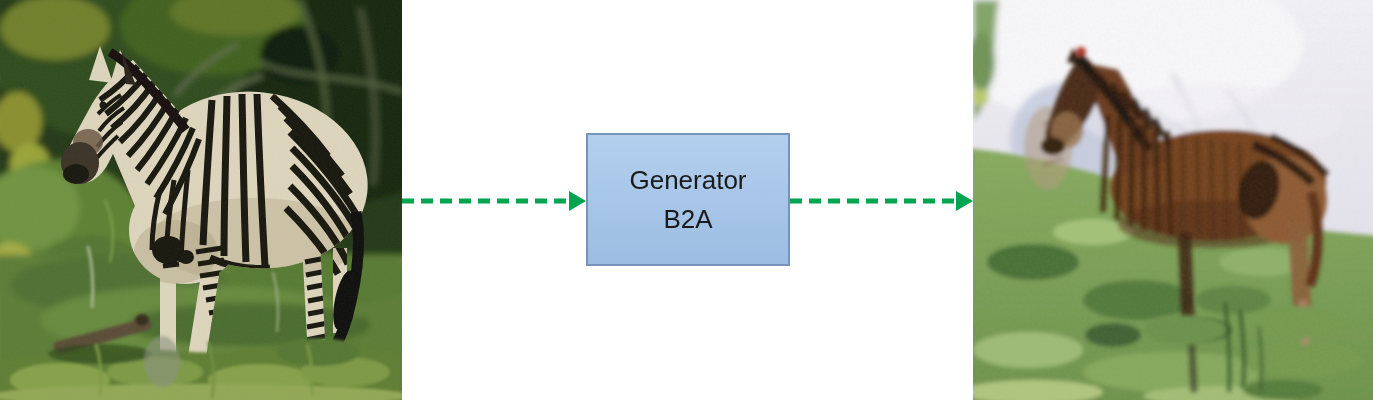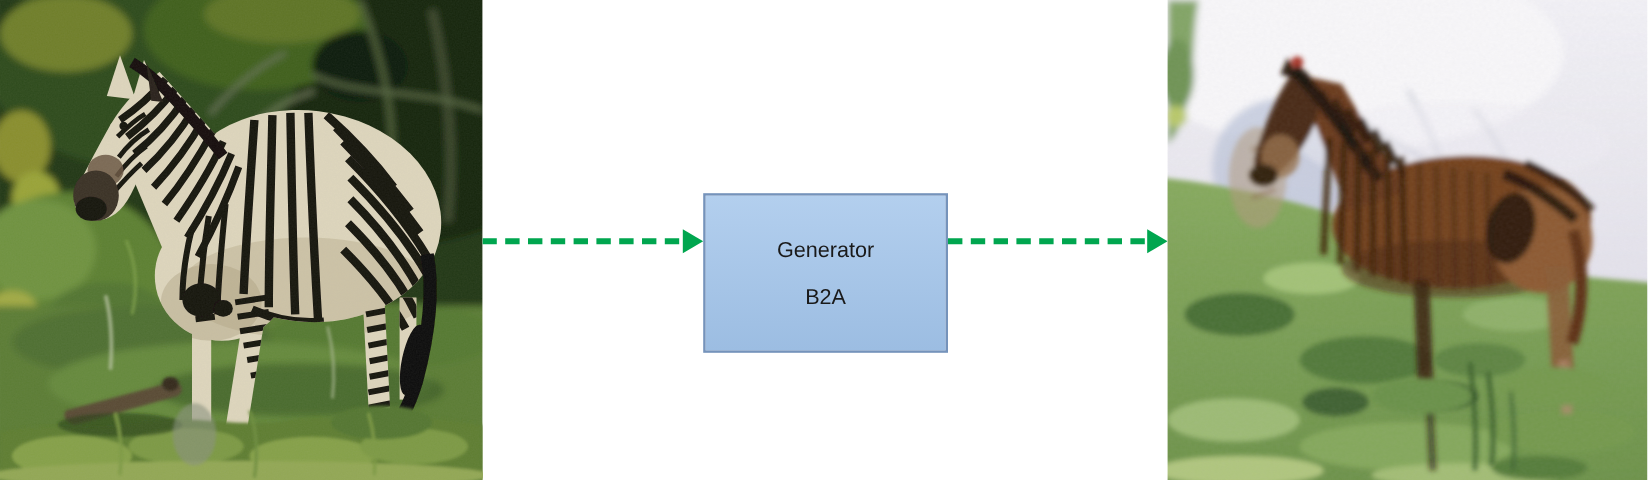--- a/index.html
+++ b/index.html
@@ -11,21 +11,21 @@
   .arrow{position:absolute;top:189px;height:24px;}
   .arrow-left{left:402px;width:184px;}
   .arrow-right{left:790px;width:183px;}
   .arrow .dash{stroke:var(--arrow-green,#00a64f);stroke-width:5;stroke-dasharray:12 7;fill:none;}
   .arrow .head{fill:var(--arrow-green,#00a64f);}
   .genbox{
     position:absolute;left:586px;top:133px;width:204px;height:133px;box-sizing:border-box;
     background:linear-gradient(180deg,var(--box-fill-top,#b3cfee),var(--box-fill-bottom,#9cbde2));
     border:2px solid var(--box-border,#7593bb);
     display:flex;flex-direction:column;align-items:center;justify-content:center;
-    color:var(--box-text,#1a1a1a);font-size:18px;line-height:39px;text-align:center;margin-top:28px;
+    color:var(--box-text,#1a1a1a);font-size:26px;line-height:39px;text-align:center;
   }
 </style>
 </head>
 <body>
 
 <div class="stage">
 
   <figure class="fig fig-input">
     <svg width="402" height="400" viewBox="0 0 402 400">
       <defs>

